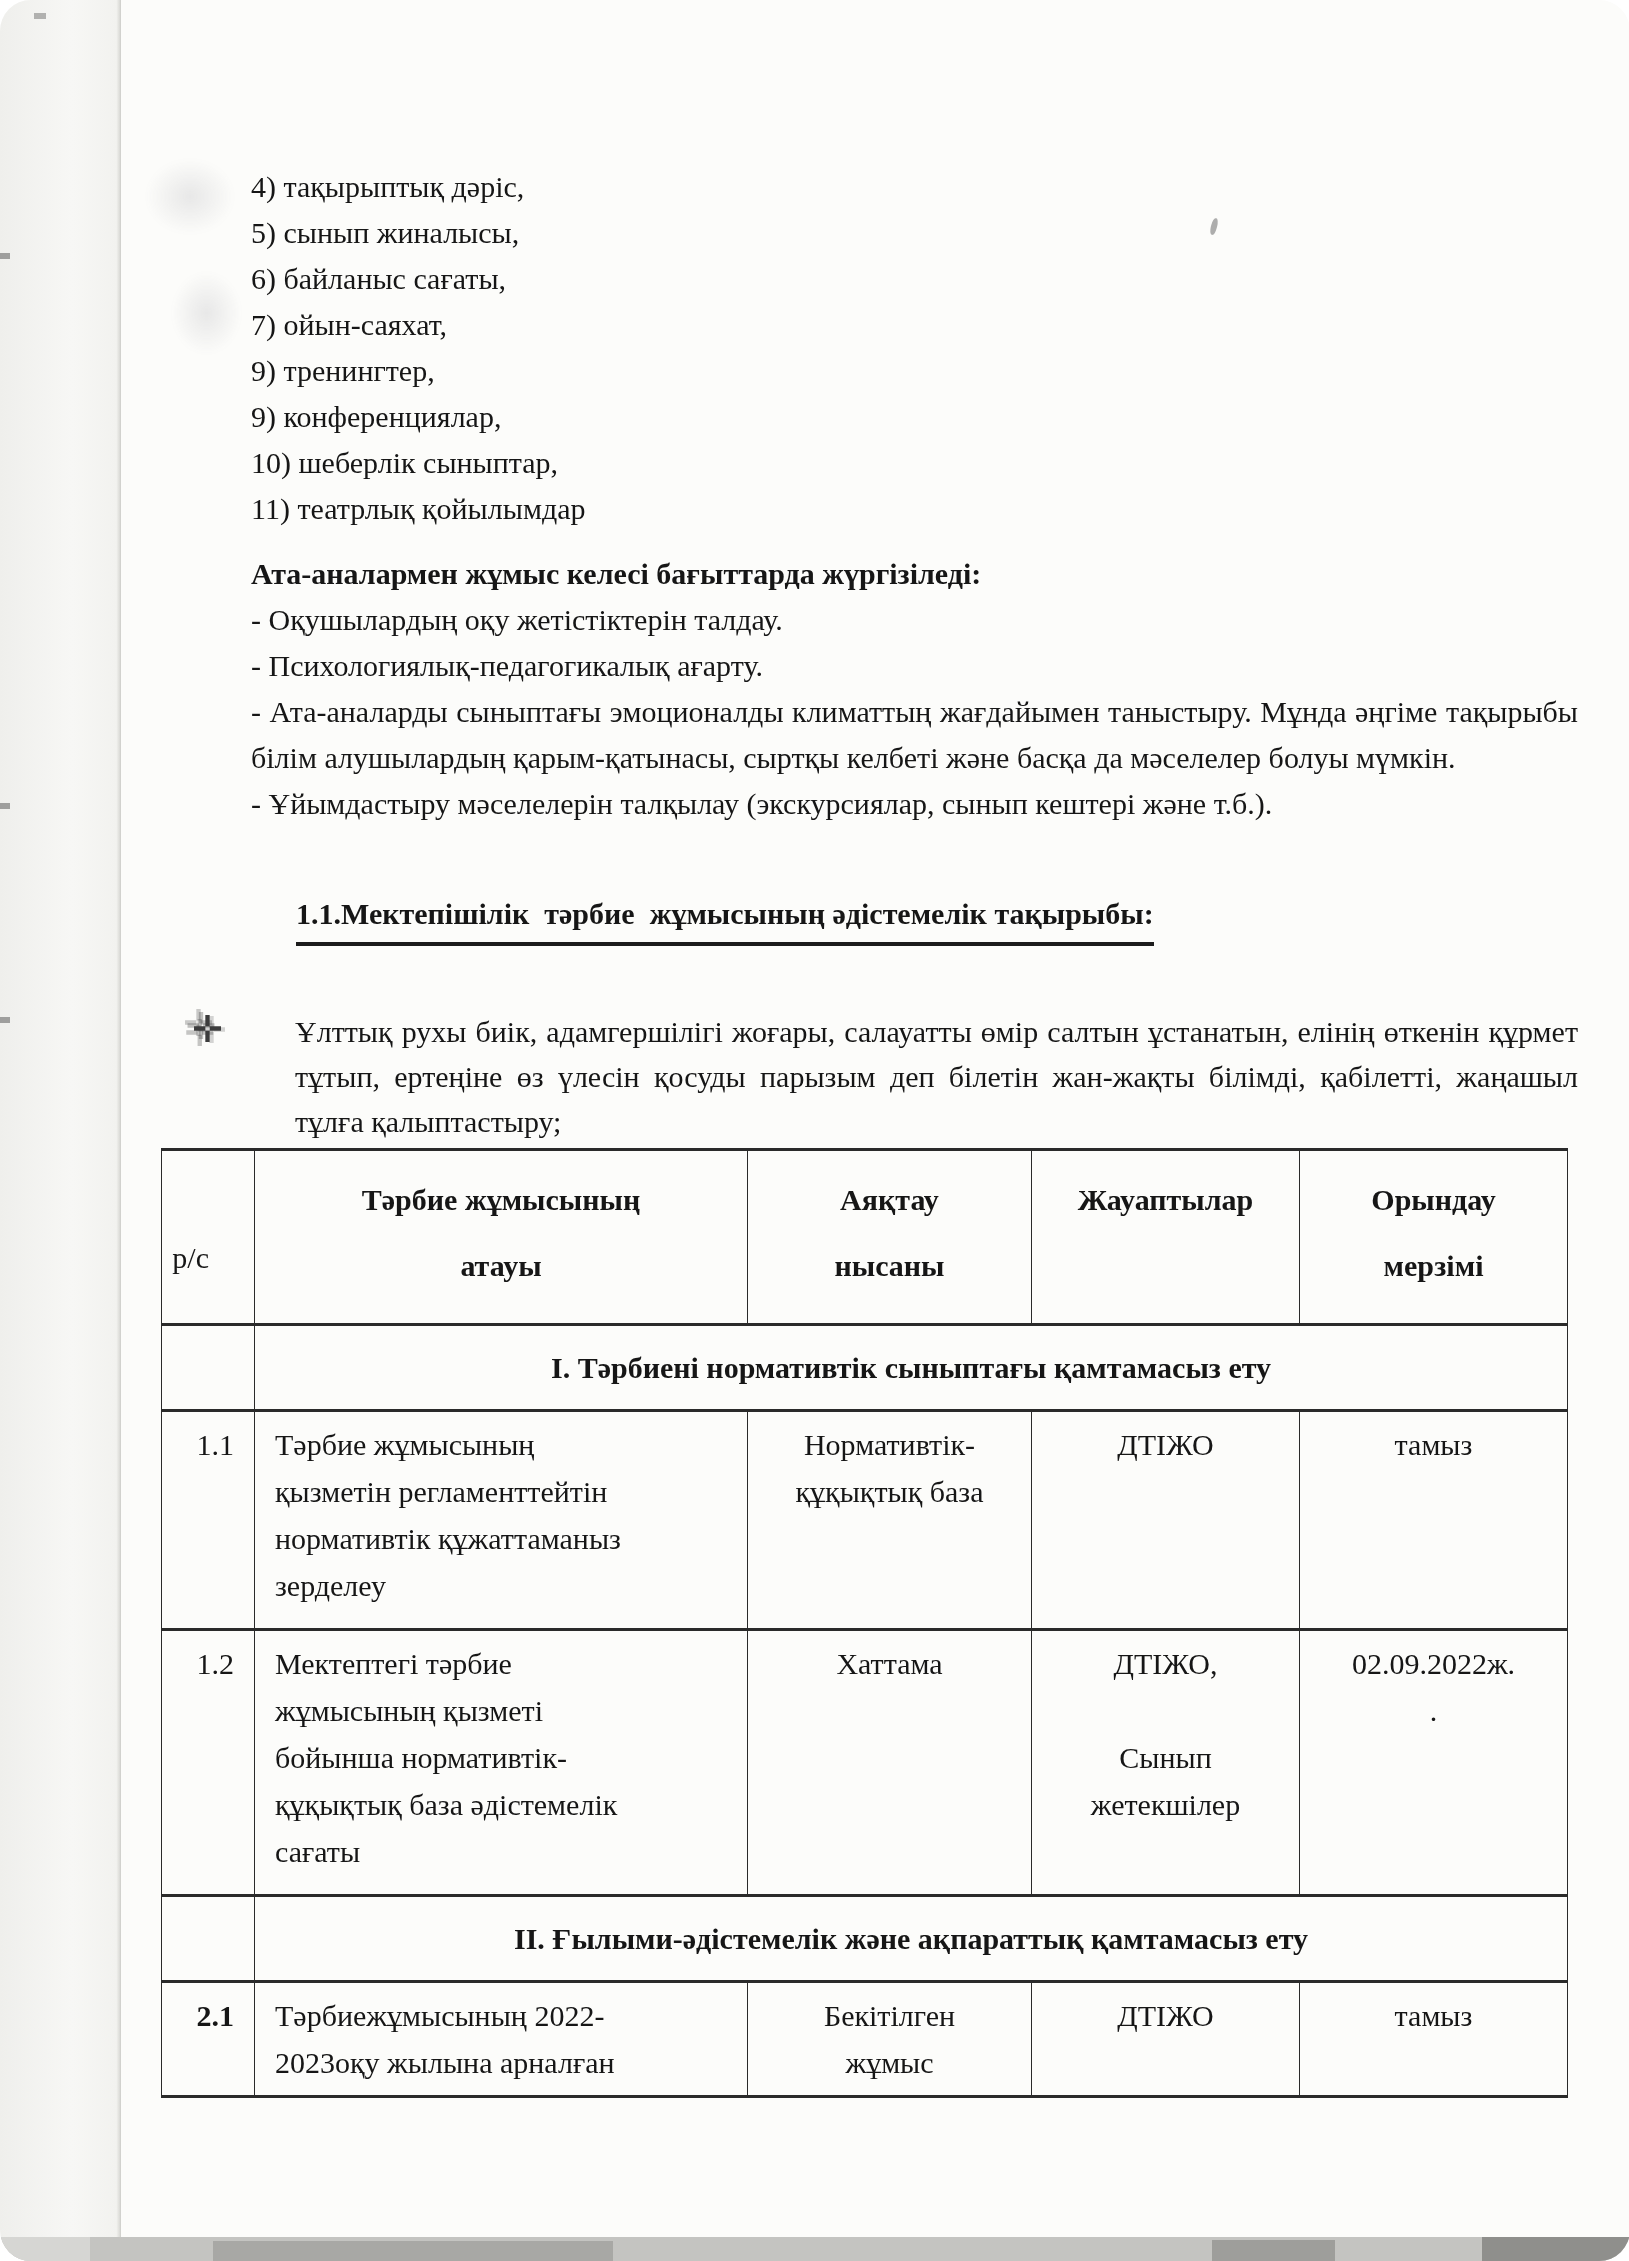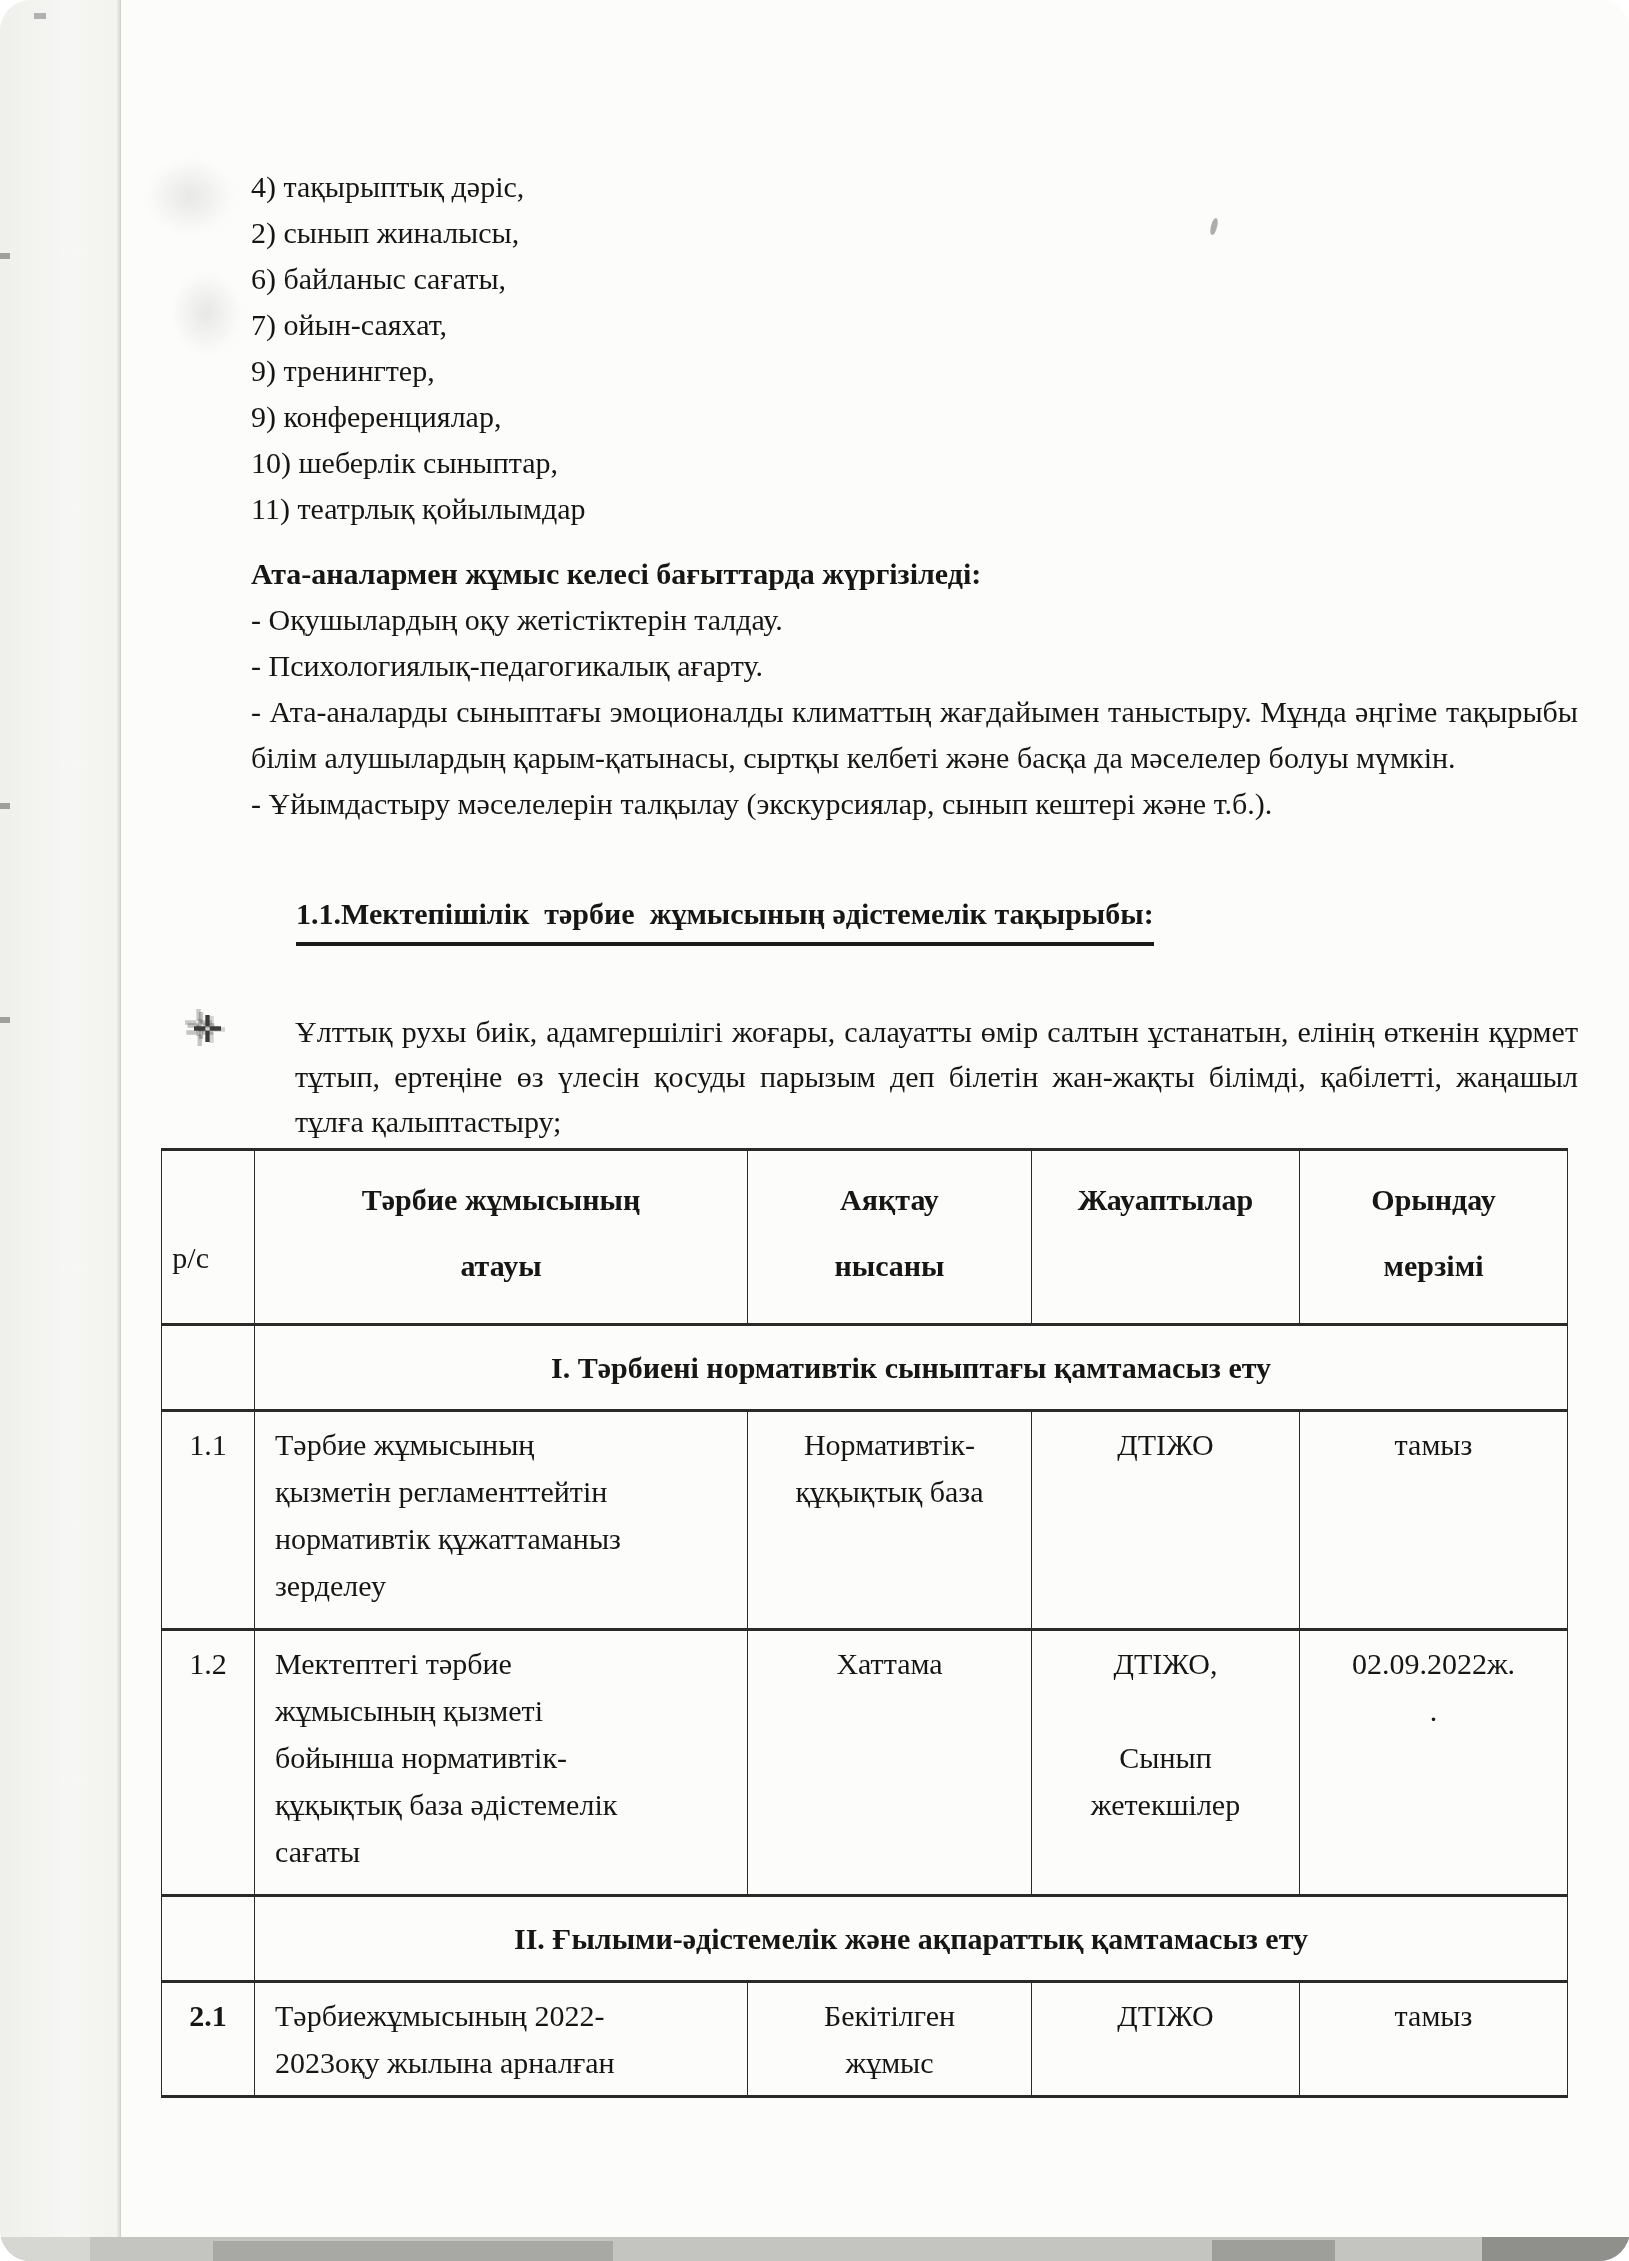--- a/index.html
+++ b/index.html
@@ -90,21 +90,21 @@
     padding:0 0 49px 10.3px;line-height:32px;
   }
   tr.section{height:86px;}
   tr.section td.sec-label{
     font-weight:bold;text-align:center;vertical-align:middle;
     line-height:39px;padding:6.4px 19.3px;
   }
   tr.r11{height:219px;}
   tr.r12{height:266px;}
   tr.r21{height:115px;}
-  td.c-num{text-align:center;padding-left:7.7px;padding-right:3.9px;}
+  td.c-num{text-align:right;padding-left:7.7px;padding-right:3.9px;}
   td.c-name{text-align:left;padding-left:20.6px;padding-right:15.5px;}
   td.c-form,td.c-resp,td.c-term{text-align:center;}
   tr.r21 td.c-num{font-weight:bold;}
 </style>
 </head>
 <body>
 
 <div class="page">
 
   <div class="edge-left"></div>
@@ -113,21 +113,21 @@
   <div class="speck-apostrophe"></div>
   <div class="tick t1"></div>
   <div class="tick t2"></div>
   <div class="tick t3"></div>
   <div class="tick t4"></div>
 
   <div class="content">
 
     <div class="intro-list">
       <div class="line">4) тақырыптық дәріс,</div>
-      <div class="line">2) сынып жиналысы,</div>
+      <div class="line">5) сынып жиналысы,</div>
       <div class="line">6) байланыс сағаты,</div>
       <div class="line">7) ойын-саяхат,</div>
       <div class="line">9) тренингтер,</div>
       <div class="line">9) конференциялар,</div>
       <div class="line">10) шеберлік сыныптар,</div>
       <div class="line">11) театрлық қойылымдар</div>
     </div>
 
     <div class="parents">
       <div class="heading">Ата-аналармен жұмыс келесі бағыттарда жүргізіледі:</div>

